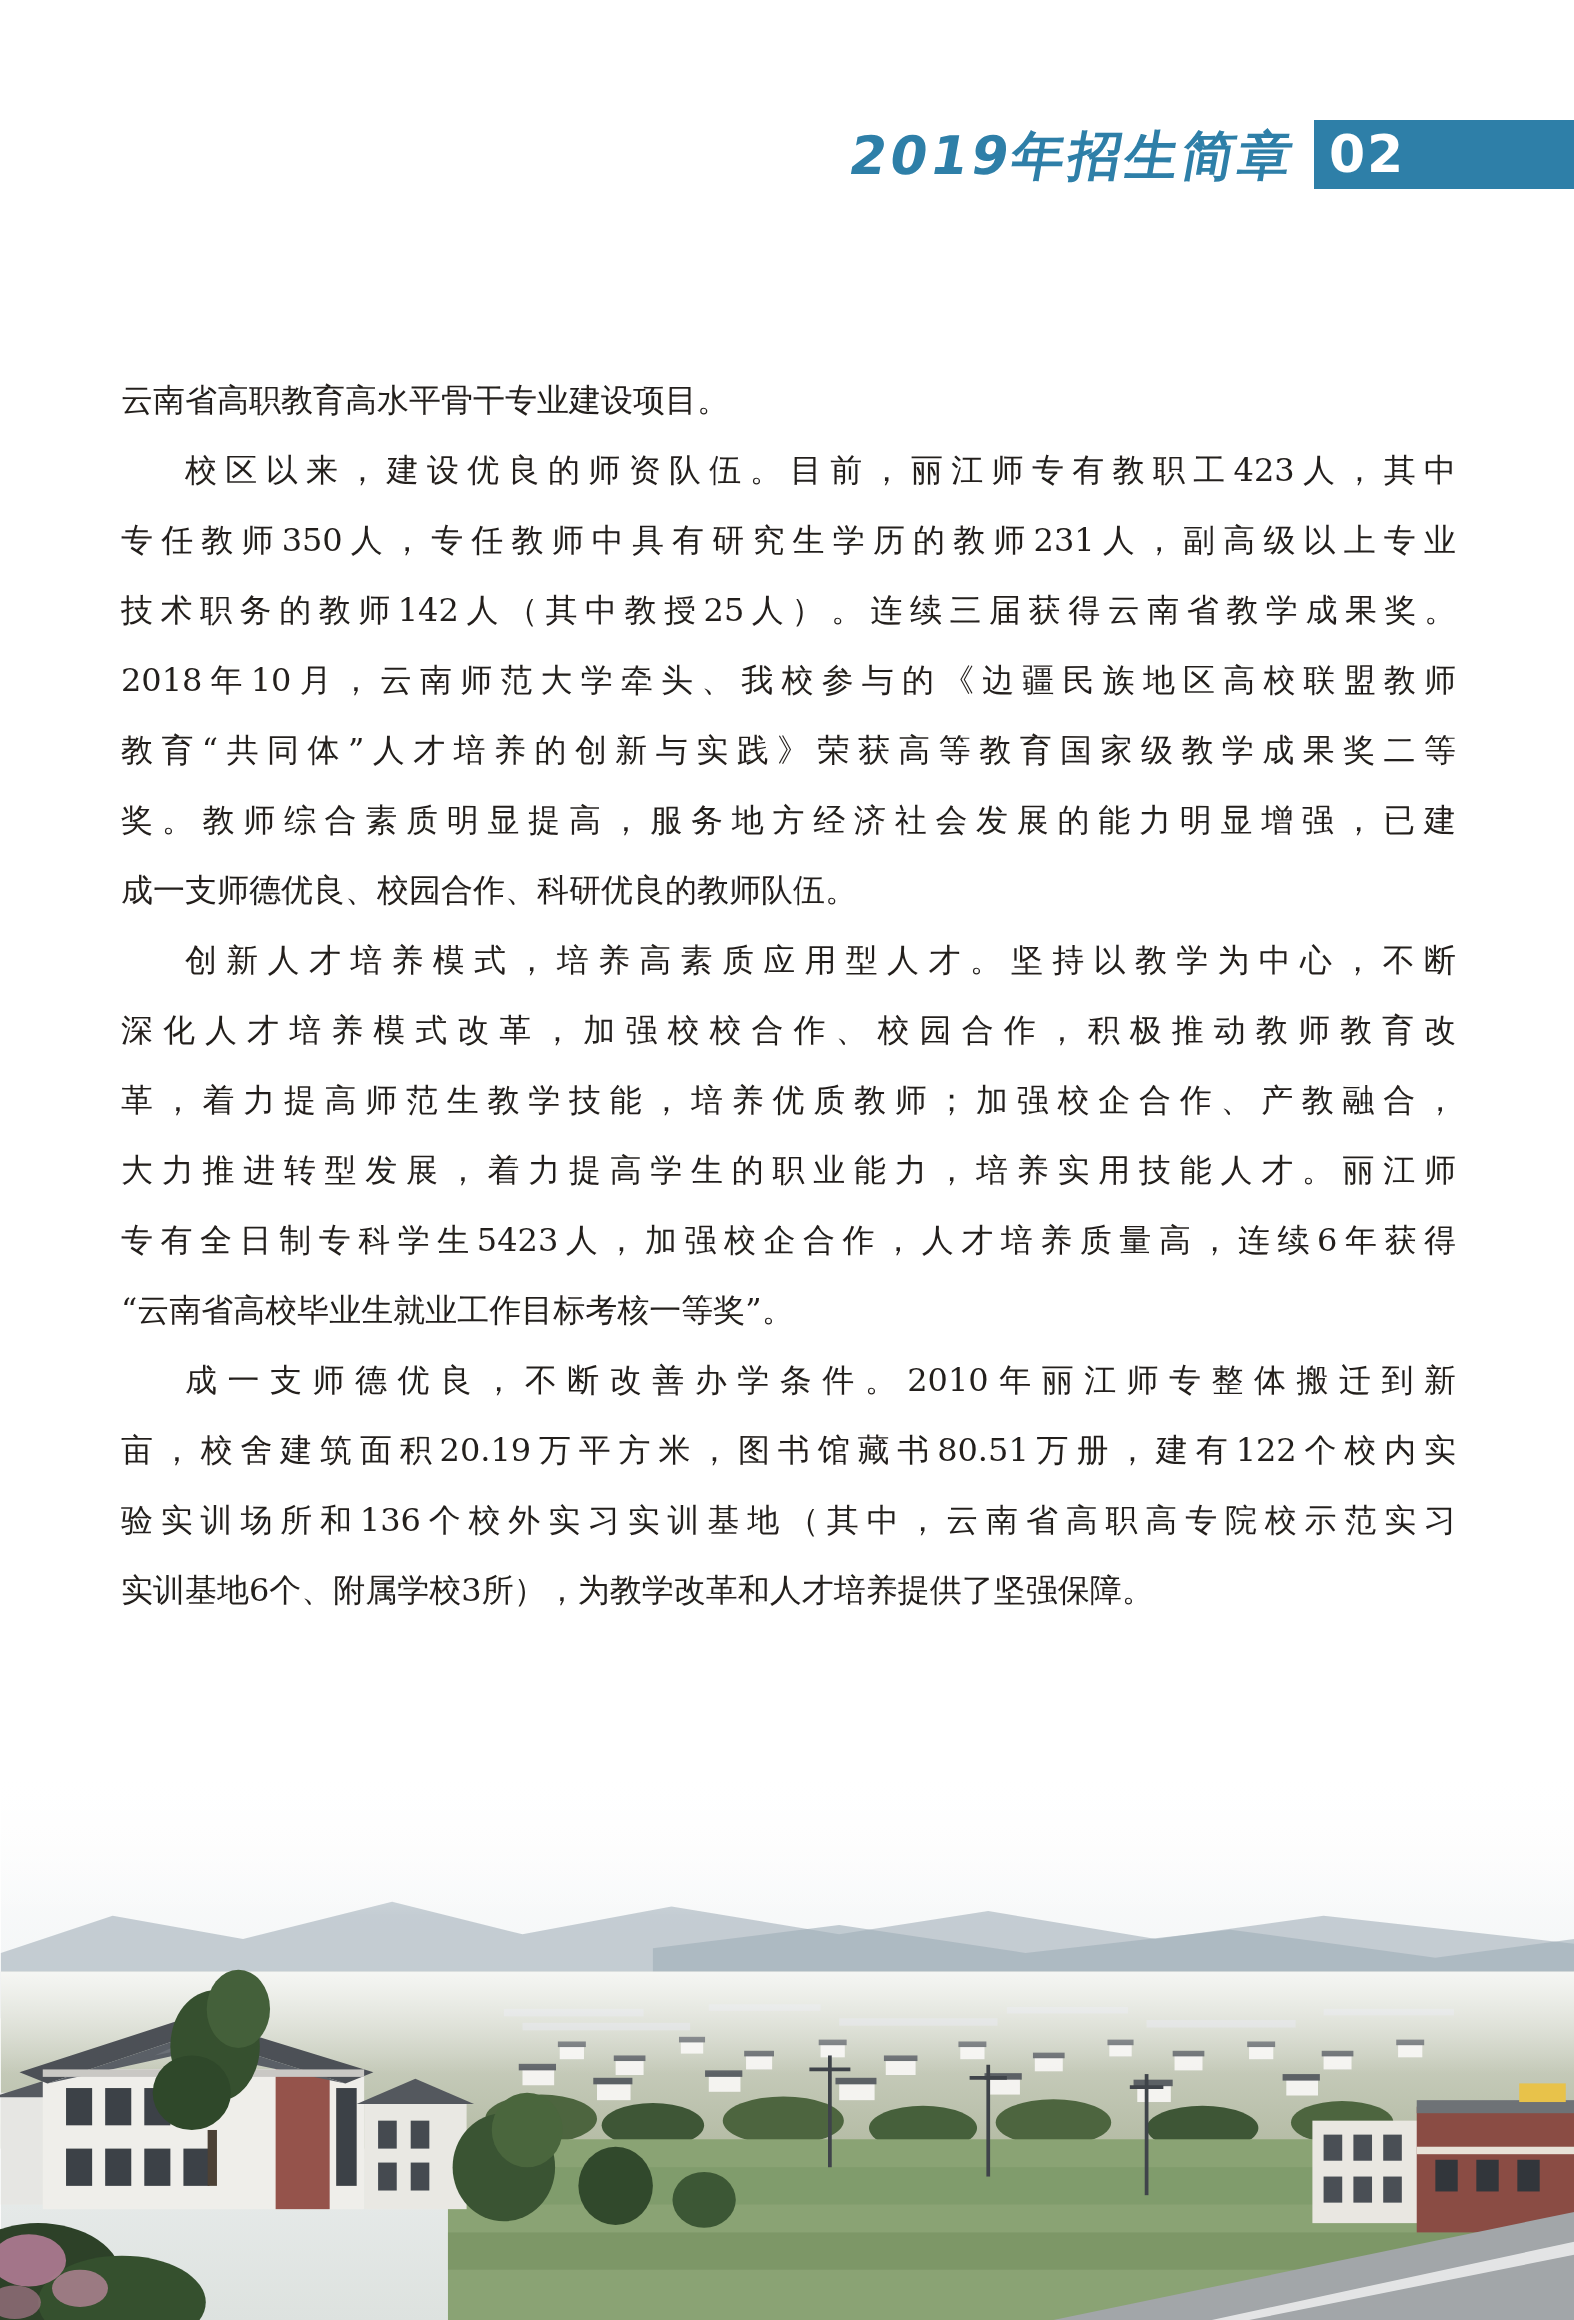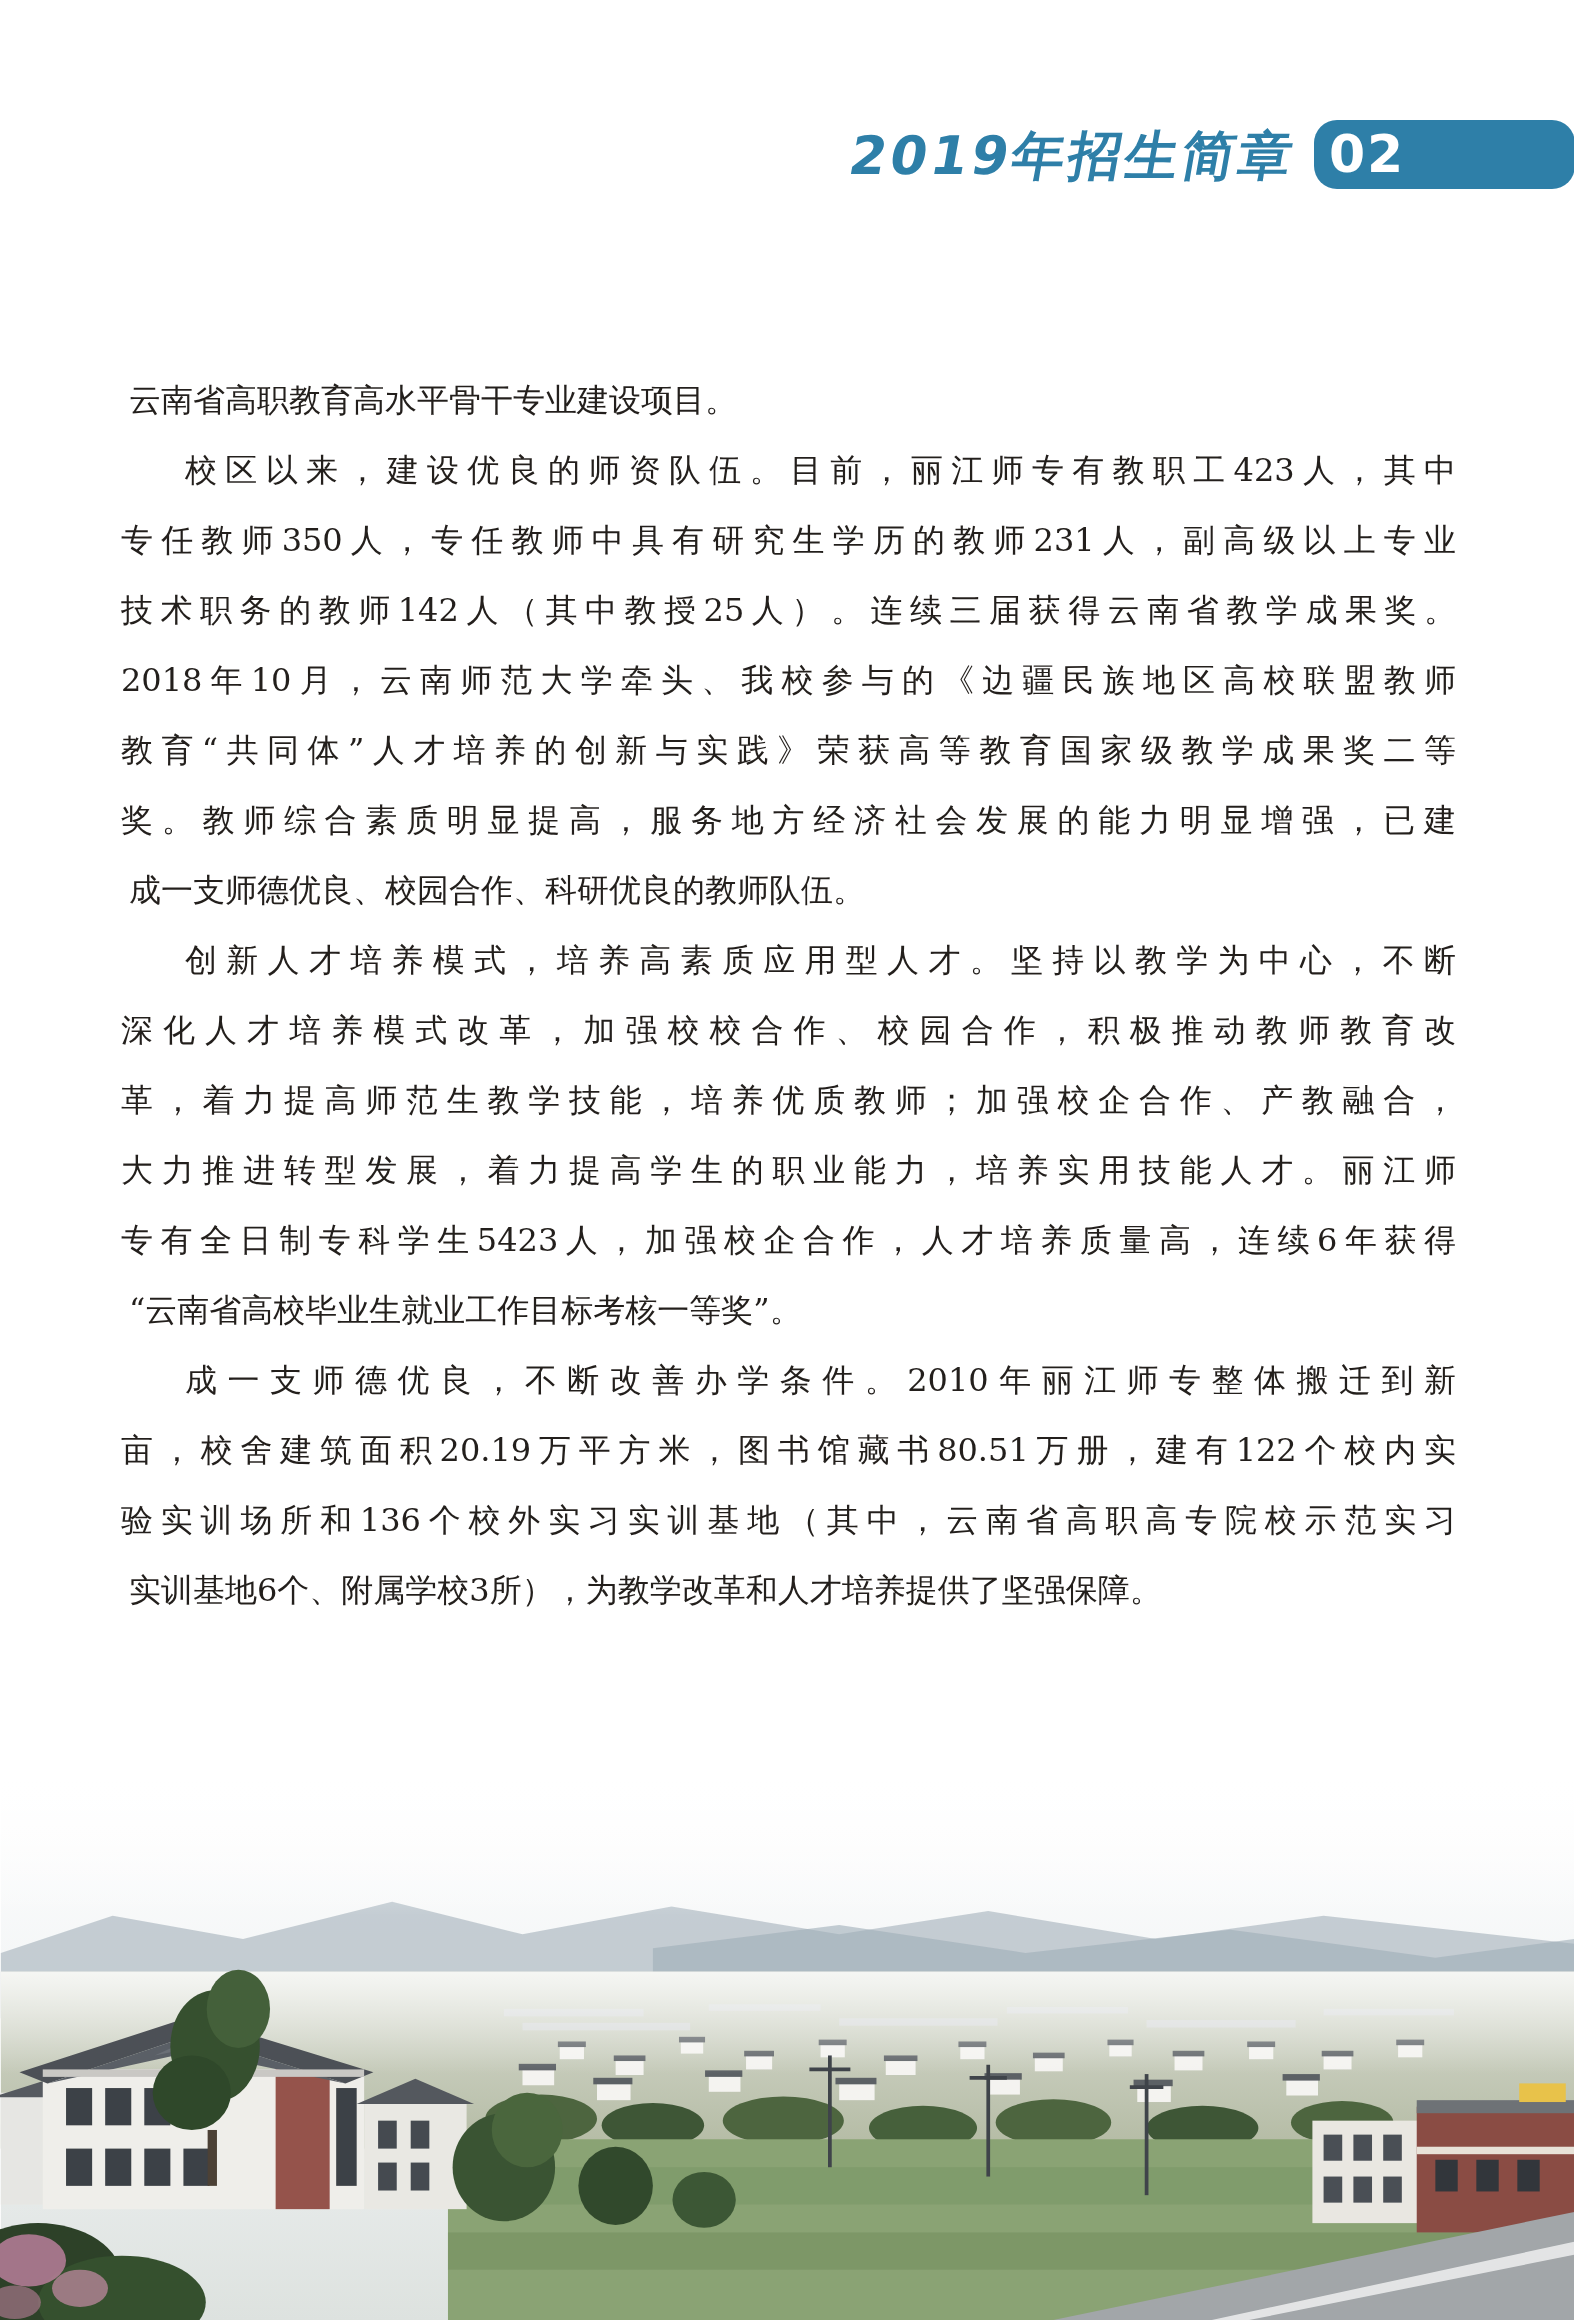--- a/index.html
+++ b/index.html
@@ -25,21 +25,20 @@
     transform: skewX(-10deg);
     white-space: nowrap;
   }
   .page-number-box {
     position: absolute;
     top: 120px;
     left: 1314px;
     right: 0;
     height: 69px;
     background: var(--accent, #2e7fa8);
-    border-radius: 23px;
   }
   .page-number {
     font-family: "DejaVu Sans", "Liberation Sans", sans-serif;
     font-weight: bold;
     font-size: 52px;
     line-height: 69px;
     color: #ffffff;
     padding-left: 15px;
     letter-spacing: 1.9px;
   }
@@ -52,21 +51,21 @@
     color: #231f1c;
     font-size: 32px;
   }
   .line {
     line-height: 70px;
     height: 70px;
     text-align: justify;
     text-align-last: justify;
     white-space: nowrap;
   }
-  .line.last { text-align-last: left; margin-left: 8px; }
+  .line.last { text-align-last: left; }
   .line.indent { text-indent: 2em; }
   
   .photo {
     position: absolute;
     left: 0; bottom: 0;
     width: 1575px; height: 544px;
   }
   .photo svg { display: block; }
 </style>
 </head>

